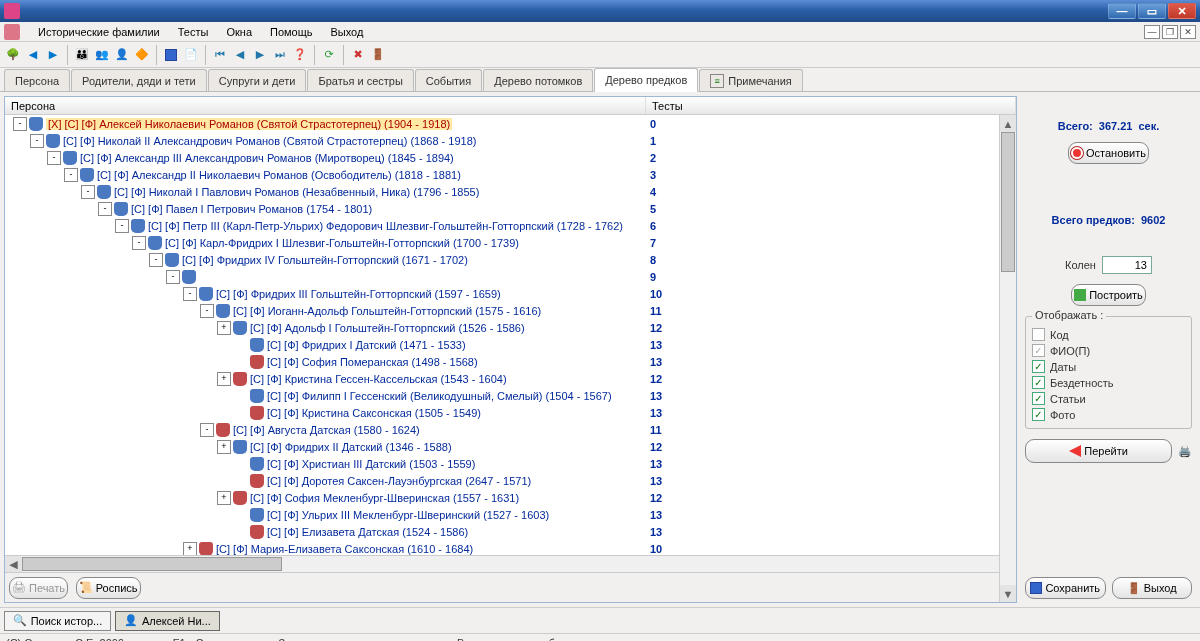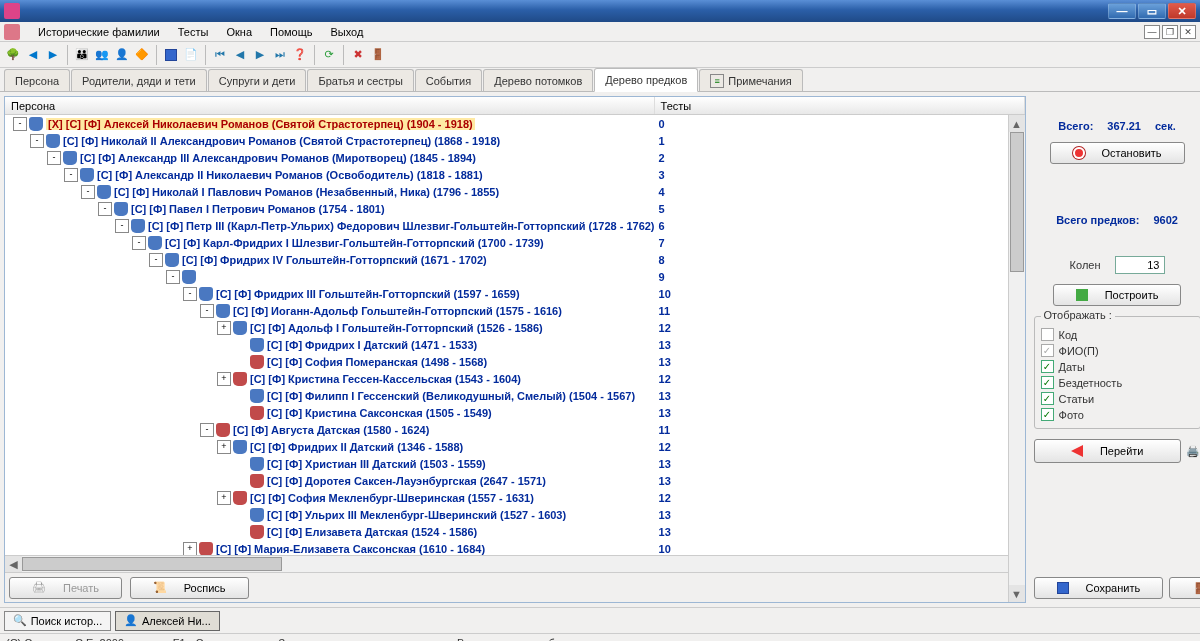--- a/index.html
+++ b/index.html
@@ -27,33 +27,33 @@
 .treehdr .hc1{flex:1}
 .treehdr .hc2{width:370px}
 .treewrap{flex:1;overflow:auto;position:relative;background:#fff}
 .treerow{display:flex;height:17px;align-items:center;white-space:nowrap}
 .treerow .tname{flex:1;display:flex;align-items:center;overflow:hidden}
 .treerow .kol{width:370px;padding-left:4px;color:#032b9c;font-weight:bold}
 .ind{display:inline-block}
 .tw{width:14px;height:14px;display:inline-flex;align-items:center;justify-content:center;border:1px solid #888;font-size:9px;margin-right:2px;cursor:pointer;line-height:1}
 .pic{width:14px;height:14px;display:inline-block;background:#4a78c1;border-radius:3px 3px 5px 5px;margin-right:3px;vertical-align:middle}
 .pic.f{background:#c14a4a}
-.lbl{color:#032b9c;font-weight:bold;white-space:nowrap}
+.lbl{color:#032b9c;font-weight:normal;white-space:nowrap}
 .lbl.sel{color:#a00;background:#ffe9a3;padding:0 2px}
 .scroll-v{position:absolute;right:0;top:18px;bottom:0;width:17px;background:#f0f0f0;border-left:1px solid #ccc;display:flex;flex-direction:column}
 .scroll-v .sa{height:17px;background:#e4e4e4;display:flex;align-items:center;justify-content:center;color:#666}
 .scroll-v .sth{flex:0 0 140px;background:#ccc;border:1px solid #999;margin:0 1px}
 .scroll-h{height:17px;background:#f0f0f0;border-top:1px solid #ccc;display:flex}
 .scroll-h .sa{width:17px;background:#e4e4e4;display:flex;align-items:center;justify-content:center;color:#666}
 .scroll-h .sth{flex:0 0 260px;background:#ccc;border:1px solid #999;margin:1px 0}
 .leftfoot{height:30px;display:flex;align-items:center;gap:8px;padding:4px;background:#f1f0ef;border-top:1px solid #ccc}
-.btn{height:22px;padding:0 22px;display:inline-flex;align-items:center;gap:17px;border:1px solid #888;border-radius:3px;background:linear-gradient(#fff,#e4e4e4);cursor:pointer}
+.btn{height:22px;padding:0 2px;display:inline-flex;align-items:center;gap:3px;border:1px solid #888;border-radius:9px;background:linear-gradient(#fff,#e4e4e4);cursor:pointer}
 .btn.dis{color:#999}
 .rightpanel{width:175px;display:flex;flex-direction:column;gap:10px;padding:4px 4px 0 4px}
-.rp-row{display:flex;align-items:center;color:#032b9c;font-weight:bold;gap:14px}
+.rp-row{display:flex;align-items:center;color:#032b9c;font-weight:bold;gap:6px}
 .rp-row input{width:50px;height:18px;border:1px solid #7a9;text-align:right;padding-right:4px}
 .group{border:1px solid #bbb;padding:8px 6px 4px;position:relative;border-radius:3px;background:#f1f0ef}
 .group .gt{position:absolute;top:-8px;left:6px;background:#f1f0ef;padding:0 3px;color:#333}
 .chk{display:flex;align-items:center;gap:5px;margin:3px 0;color:#333}
 .chk .box{width:13px;height:13px;border:1px solid #4a7;background:#fff;display:inline-flex;align-items:center;justify-content:center;font-size:10px;color:#070}
 .chk.gr .box{border-color:#aaa;color:#aaa}
 .btn.big{width:100%;justify-content:center;height:24px}
 .arrow-left{width:0;height:0;border-top:6px solid transparent;border-bottom:6px solid transparent;border-right:12px solid #e33}
 .taskbar{height:26px;background:#f1f0ef;border-top:1px solid #ccc;display:flex;align-items:center;gap:4px;padding:0 4px}
 .taskbar .tb{height:20px;padding:0 8px;display:inline-flex;align-items:center;gap:4px;border:1px solid #888;background:#f4f4f4;min-width:90px}

